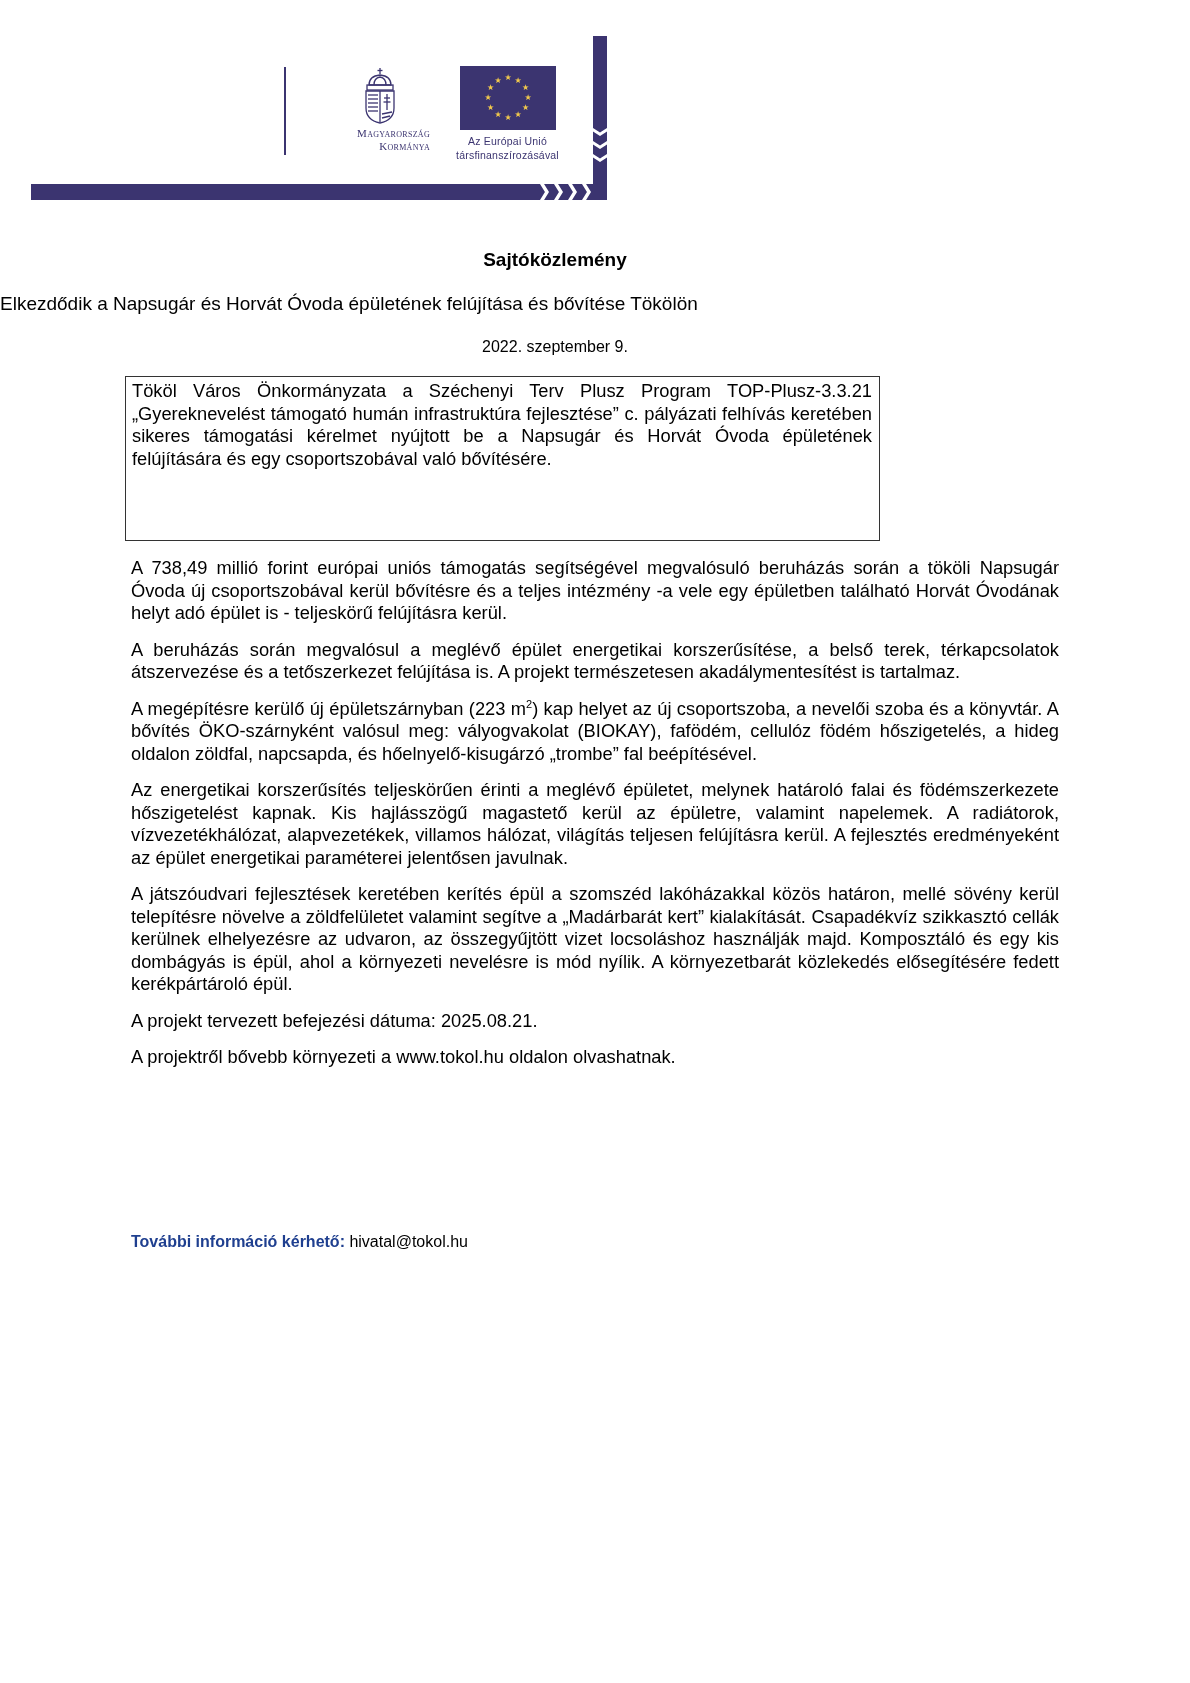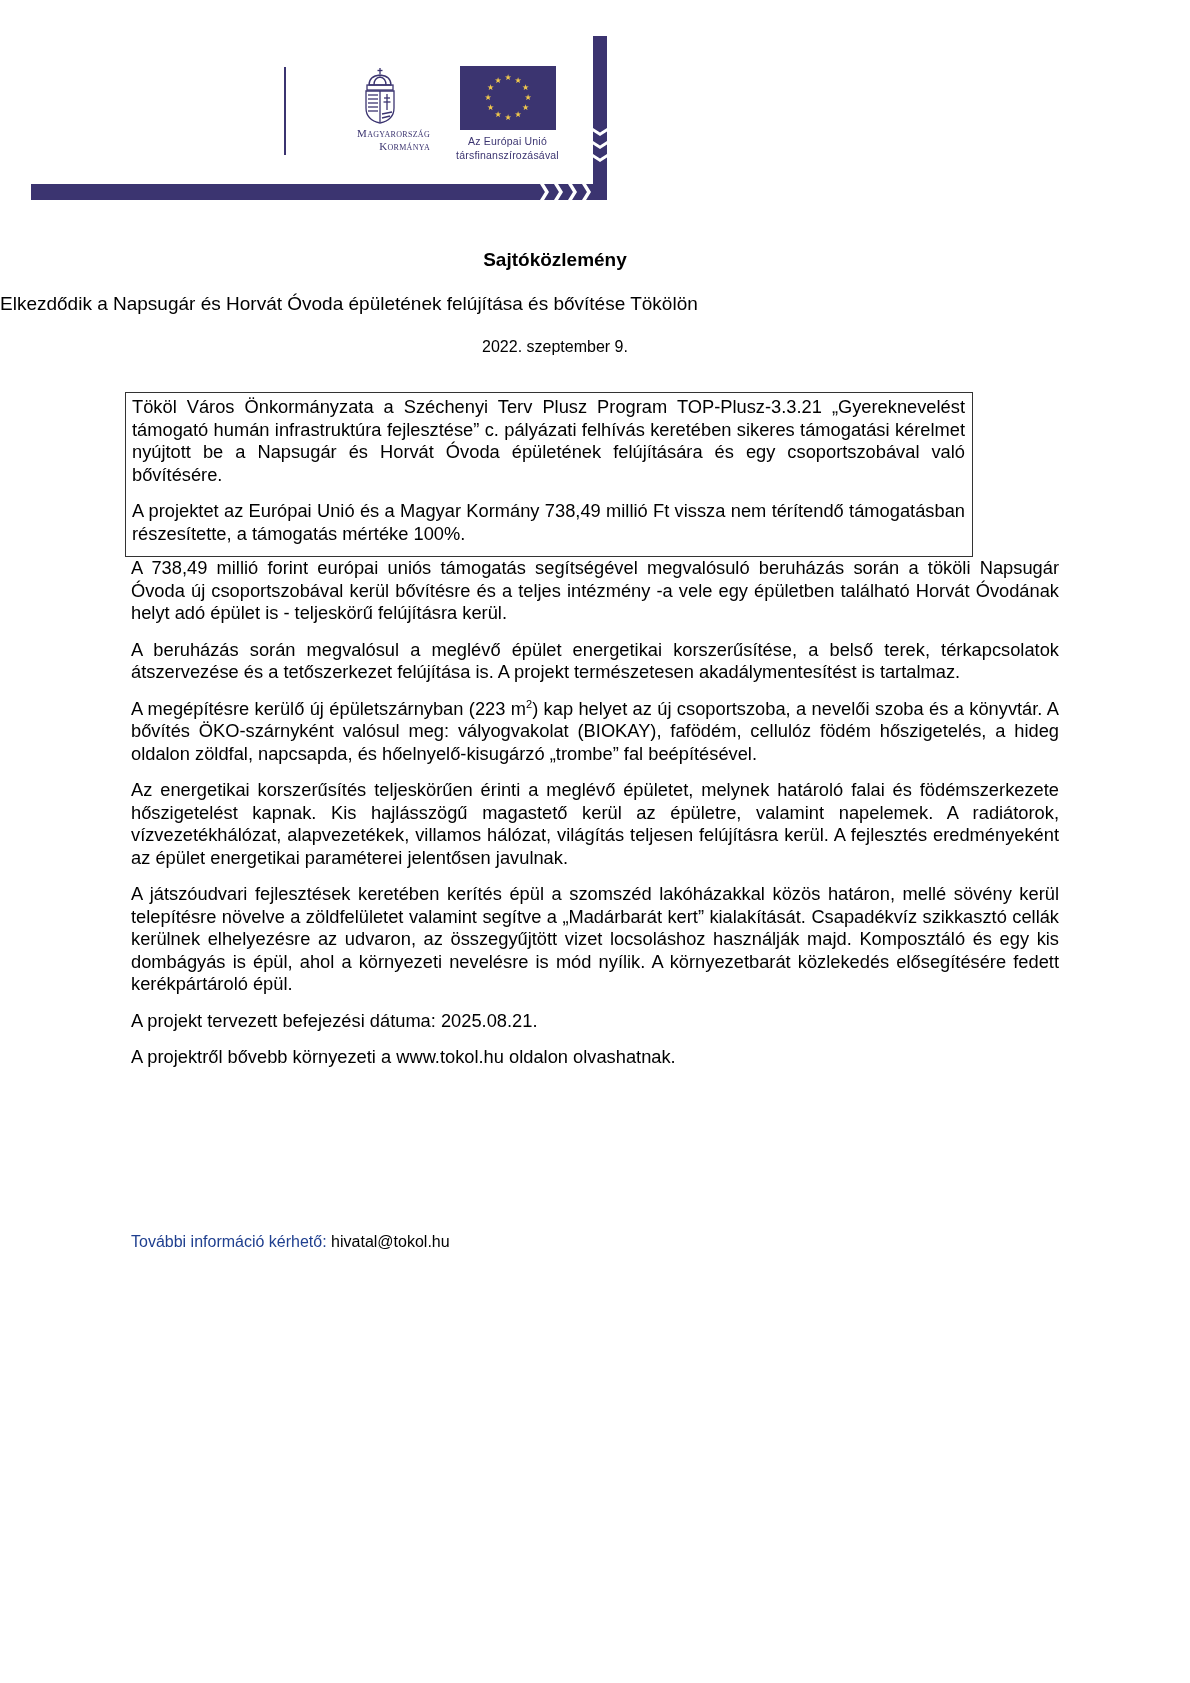--- a/index.html
+++ b/index.html
@@ -29,31 +29,31 @@
 
   .eu-block { position:absolute; left:440px; top:66px; width:135px; text-align:center; }
   .eu-flag { width:96px; height:64px; margin:0 auto; display:block; background:#3b3470; position:relative; }
   .eu-text { font-size:10.5px; color:#3b3470; line-height:14px; margin-top:4px; letter-spacing:0.2px; }
 
   
   .doc-title { position:absolute; left:0; width:1110px; top:249px; text-align:center; font-size:19px; font-weight:bold; }
   .doc-subtitle { position:absolute; left:0; width:1110px; top:293px; text-align:left; font-size:19px; }
   .doc-date { position:absolute; left:0; width:1110px; top:338px; text-align:center; font-size:16px; }
 
-  .lead-box { position:absolute; left:125px; top:392px; width:848px; height:165px; border:1.5px solid #333; box-sizing:border-box; padding:3px 7px 0 6px; }
+  .lead-box { position:absolute; left:125px; top:376px; width:755px; height:165px; border:1.5px solid #333; box-sizing:border-box; padding:3px 7px 0 6px; }
   .para { font-size:18.3px; line-height:22.5px; text-align:justify; margin:0; }
   .lead-box .para + .para { margin-top:14px; }
 
   .body-text { position:absolute; left:131px; width:928px; top:557px; }
   .body-text .para { margin:0 0 14px 0; }
   .body-text .para.single { margin-bottom:14px; }
   sup { font-size:11px; line-height:0; vertical-align:super; }
 
   .contact { position:absolute; left:131px; top:1233px; font-size:16px; }
-  .contact-label { color:#1f3f8f; font-weight:normal; }
+  .contact-label { color:#1f3f8f; font-weight:bold; }
 </style>
 </head>
 <body>
 
 <div class="banner">
   <div class="banner-bar-bottom"></div>
   <div class="banner-bar-right"></div>
 
   <div class="chev-h" style="left:540px"></div>
   <div class="chev-h" style="left:554px"></div>
@@ -118,21 +118,20 @@
     </div>
   </div>
 </div>
 
 <div class="doc-title">Sajtóközlemény</div>
 <div class="doc-subtitle">Elkezdődik a Napsugár és Horvát Óvoda épületének felújítása és bővítése Tökölön</div>
 <div class="doc-date">2022. szeptember 9.</div>
 
 <div class="lead-box">
   <p class="para">Tököl Város Önkormányzata a Széchenyi Terv Plusz Program TOP-Plusz-3.3.21 „Gyereknevelést támogató humán infrastruktúra fejlesztése” c. pályázati felhívás keretében sikeres támogatási kérelmet nyújtott be a Napsugár és Horvát Óvoda épületének felújítására és egy csoportszobával való bővítésére.</p>
-  <p class="para">A projektet az Európai Unió és a Magyar Kormány 738,49 millió Ft vissza nem térítendő támogatásban részesítette, a támogatás mértéke 100%.</p>
 </div>
 
 <div class="body-text">
   <p class="para">A 738,49 millió forint európai uniós támogatás segítségével megvalósuló beruházás során a tököli Napsugár Óvoda új csoportszobával kerül bővítésre és a teljes intézmény -a vele egy épületben található Horvát Óvodának helyt adó épület is - teljeskörű felújításra kerül.</p>
   <p class="para">A beruházás során megvalósul a meglévő épület energetikai korszerűsítése, a belső terek, térkapcsolatok átszervezése és a tetőszerkezet felújítása is. A projekt természetesen akadálymentesítést is tartalmaz.</p>
   <p class="para"><span>A megépítésre kerülő új épületszárnyban (223 m</span><sup>2</sup><span>) kap helyet az új csoportszoba, a nevelői szoba és a könyvtár. A bővítés ÖKO-szárnyként valósul meg: vályogvakolat (BIOKAY), faföd­ém, cellulóz födém hőszigetelés, a hideg oldalon zöldfal, napcsapda, és hőelnyelő-kisugárzó „trombe” fal beépítésével.</span></p>
   <p class="para">Az energetikai korszerűsítés teljeskörűen érinti a meglévő épületet, melynek határoló falai és födémszerkezete hőszigetelést kapnak. Kis hajlásszögű magastető kerül az épületre, valamint napelemek. A radiátorok, vízvezetékhálózat, alapvezetékek, villamos hálózat, világítás teljesen felújításra kerül. A fejlesztés eredményeként az épület energetikai paraméterei jelentősen javulnak.</p>
   <p class="para">A játszóudvari fejlesztések keretében kerítés épül a szomszéd lakóházakkal közös határon, mellé sövény kerül telepítésre növelve a zöldfelületet valamint segítve a „Madárbarát kert” kialakítását. Csapadékvíz szikkasztó cellák kerülnek elhelyezésre az udvaron, az összegyűjtött vizet locsoláshoz használják majd. Komposztáló és egy kis dombágyás is épül, ahol a környezeti nevelésre is mód nyílik. A környezetbarát közlekedés elősegítésére fedett kerékpártároló épül.</p>
   <p class="para single">A projekt tervezett befejezési dátuma: 2025.08.21.</p>
   <p class="para single">A projektről bővebb környezeti a www.tokol.hu oldalon olvashatnak.</p>

